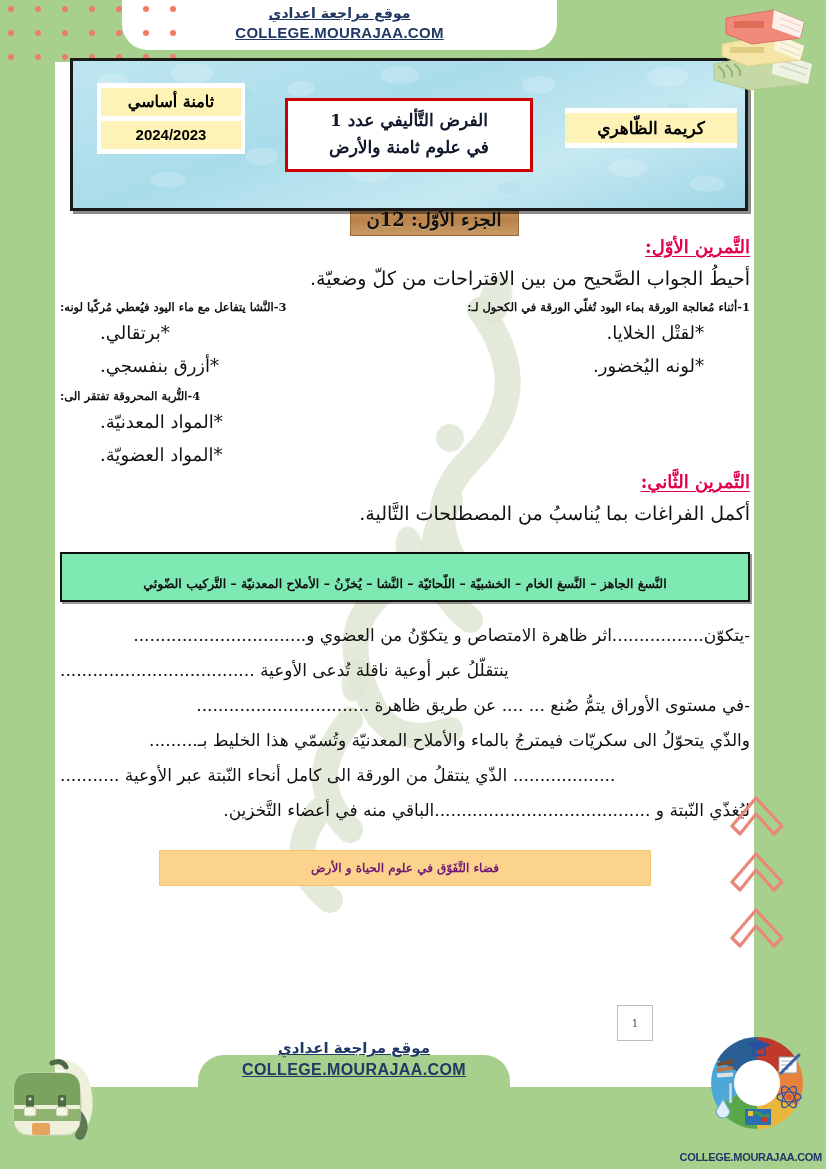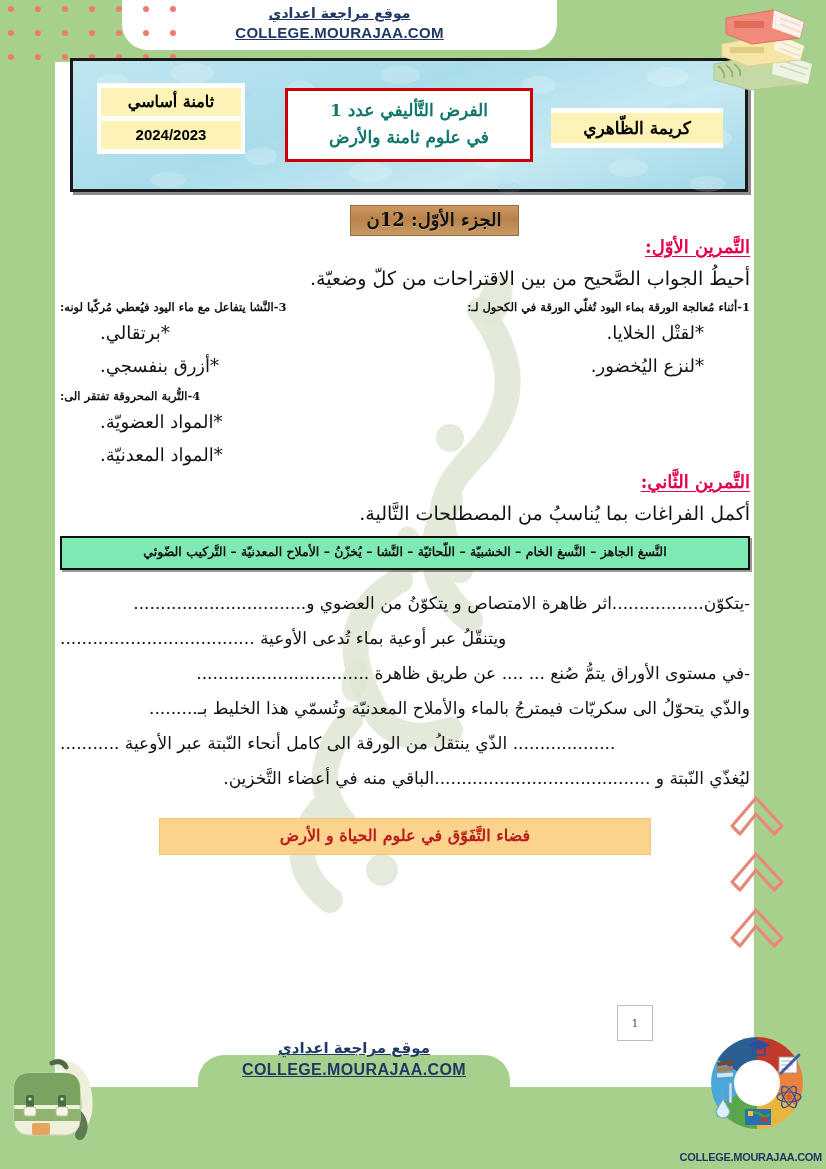--- a/index.html
+++ b/index.html
@@ -111,21 +111,21 @@
     line-height: 20px;
   }
 
   
   .books-top { position: absolute; right: 8px; top: 2px; z-index: 7; }
 
   
   .title-box {
     position: absolute;
     left: 70px; top: 58px;
-    width: 678px; height: 134px;
+    width: 678px; height: 153px;
     background: linear-gradient(160deg,#bfe6f0 0%, #a9dcea 40%, #c6e9f2 70%, #9fd6e6 100%);
     border: 3px solid #1a1a1a;
     box-shadow: 3px 3px 0 rgba(0,0,0,0.45);
     z-index: 5;
   }
   .title-bubbles { position: absolute; inset: 0; opacity: .35; }
 
   .title-center {
     position: absolute;
     left: 50%; top: 50%;
@@ -135,26 +135,26 @@
     border: 3px solid #cc0000;
     padding: 6px 4px 8px;
     text-align: center;
   }
   .title-center span {
     display: block;
     font-family: "DejaVu Serif", serif;
     font-weight: bold;
     font-size: 17px;
     line-height: 27px;
-    color: #0f766e;
+    color: #0f172a;
   }
 
   .title-teacher {
     position: absolute;
-    right: 22px; top: 47px;
+    right: 8px; top: 47px;
     width: 172px; height: 40px;
     background: #ffffff;
     display: flex; align-items: center; justify-content: center;
   }
   .title-teacher span {
     background: #fdf3b6;
     display: block;
     width: 100%;
     text-align: center;
     font-family: "DejaVu Serif", serif;
@@ -268,25 +268,25 @@
     font-size: 18px;
     line-height: 33px;
     color: #111;
     text-align: center;
   }
   .q-col.right .q-opt { text-align: right; padding-right: 46px; }
   .q-col.left  .q-opt { text-align: left;  padding-left: 40px; }
 
   
   .term-bank {
-    margin-top: 8px;
+    margin-top: 24px;
     background: #7fe9b4;
     border: 2px solid #111;
     box-shadow: 2px 2px 0 rgba(0,0,0,.4);
-    padding: 4px 8px 6px;
+    padding: 20px 8px 6px;
     text-align: center;
   }
   .term-bank span {
     font-family: "DejaVu Serif", serif;
     font-weight: bold;
     font-size: 12.5px;
     line-height: 20px;
     color: #111;
     white-space: nowrap;
   }
@@ -309,22 +309,22 @@
     margin: 22px auto 0;
     width: 492px;
     background: #fbd38c;
     border: 1px solid #f5c572;
     text-align: center;
     padding: 7px 0 9px;
   }
   .promo span {
     font-family: "DejaVu Serif", serif;
     font-weight: bold;
-    font-size: 16px;
-    color: #b91c1c;
+    font-size: 12px;
+    color: #701a75;
   }
 
   
   .page-num {
     position: absolute;
     left: 617px; top: 1005px;
     width: 36px; height: 36px;
     border: 1px solid #bdbdbd;
     background: #fff;
     z-index: 6;
@@ -517,50 +517,50 @@
   <div class="ex-title">
     <span>التَّمرين الأوّل:</span>
   </div>
 
   <div class="instruction">أحيطُ الجواب الصَّحيح من بين الاقتراحات من كلّ وضعيّة.</div>
 
   <div class="q-grid">
     <div class="q-col right">
       <div class="q-stem">1-أثناء مُعالجة الورقة بماء اليود تُغلّي الورقة في الكحول لـ:</div>
       <div class="q-opt">*لقتْل الخلايا.</div>
-      <div class="q-opt">*لنزع اليُخضور.</div>
+      <div class="q-opt">*لونه اليُخضور.</div>
     </div>
     <div class="q-col left">
       <div class="q-stem">3-النَّشا يتفاعل مع ماء اليود فيُعطي مُركّبا لونه:</div>
       <div class="q-opt">*برتقالي.</div>
       <div class="q-opt">*أزرق بنفسجي.</div>
     </div>
   </div>
 
   <div class="q-grid">
     <div class="q-col left">
       <div class="q-stem">4-التُّربة المحروقة تفتقر الى:</div>
+      <div class="q-opt">*المواد المعدنيّة.</div>
       <div class="q-opt">*المواد العضويّة.</div>
-      <div class="q-opt">*المواد المعدنيّة.</div>
     </div>
   </div>
 
   <div class="ex-title">
     <span>التَّمرين الثَّاني:</span>
   </div>
 
   <div class="instruction">أكمل الفراغات بما يُناسبُ من المصطلحات التَّالية.</div>
 
   <div class="term-bank">
     <span>النَّسغ الجاهز – النَّسغ الخام – الخشبيّة – اللّحائيّة – النَّشا – يُخزّنُ – الأملاح المعدنيّة – التَّركيب الضّوئي</span>
   </div>
 
   <div class="blanks">
     <div class="blank-line">-يتكوّن.................اثر ظاهرة الامتصاص و يتكوّنُ من العضوي و................................</div>
-    <div class="blank-line lead">ويتنقّلُ عبر أوعية بماء تُدعى الأوعية ....................................</div>
+    <div class="blank-line lead">ينتقلّلُ عبر أوعية ناقلة تُدعى الأوعية ....................................</div>
     <div class="blank-line">-في مستوى الأوراق يتمُّ صُنع ... .... عن طريق ظاهرة ................................</div>
     <div class="blank-line">والذّي يتحوّلُ الى سكريّات فيمترجُ بالماء والأملاح المعدنيّة وتُسمّي هذا الخليط بـ.........</div>
     <div class="blank-line lead">................... الذّي ينتقلُ من الورقة الى كامل أنحاء النّبتة عبر الأوعية ...........</div>
     <div class="blank-line">ليُغذّي النّبتة و ........................................الباقي منه في أعضاء التَّخزين.</div>
   </div>
 
   <div class="promo">
     <span>فضاء التَّفَوّق في علوم الحياة و الأرض</span>
   </div>
 </div>

